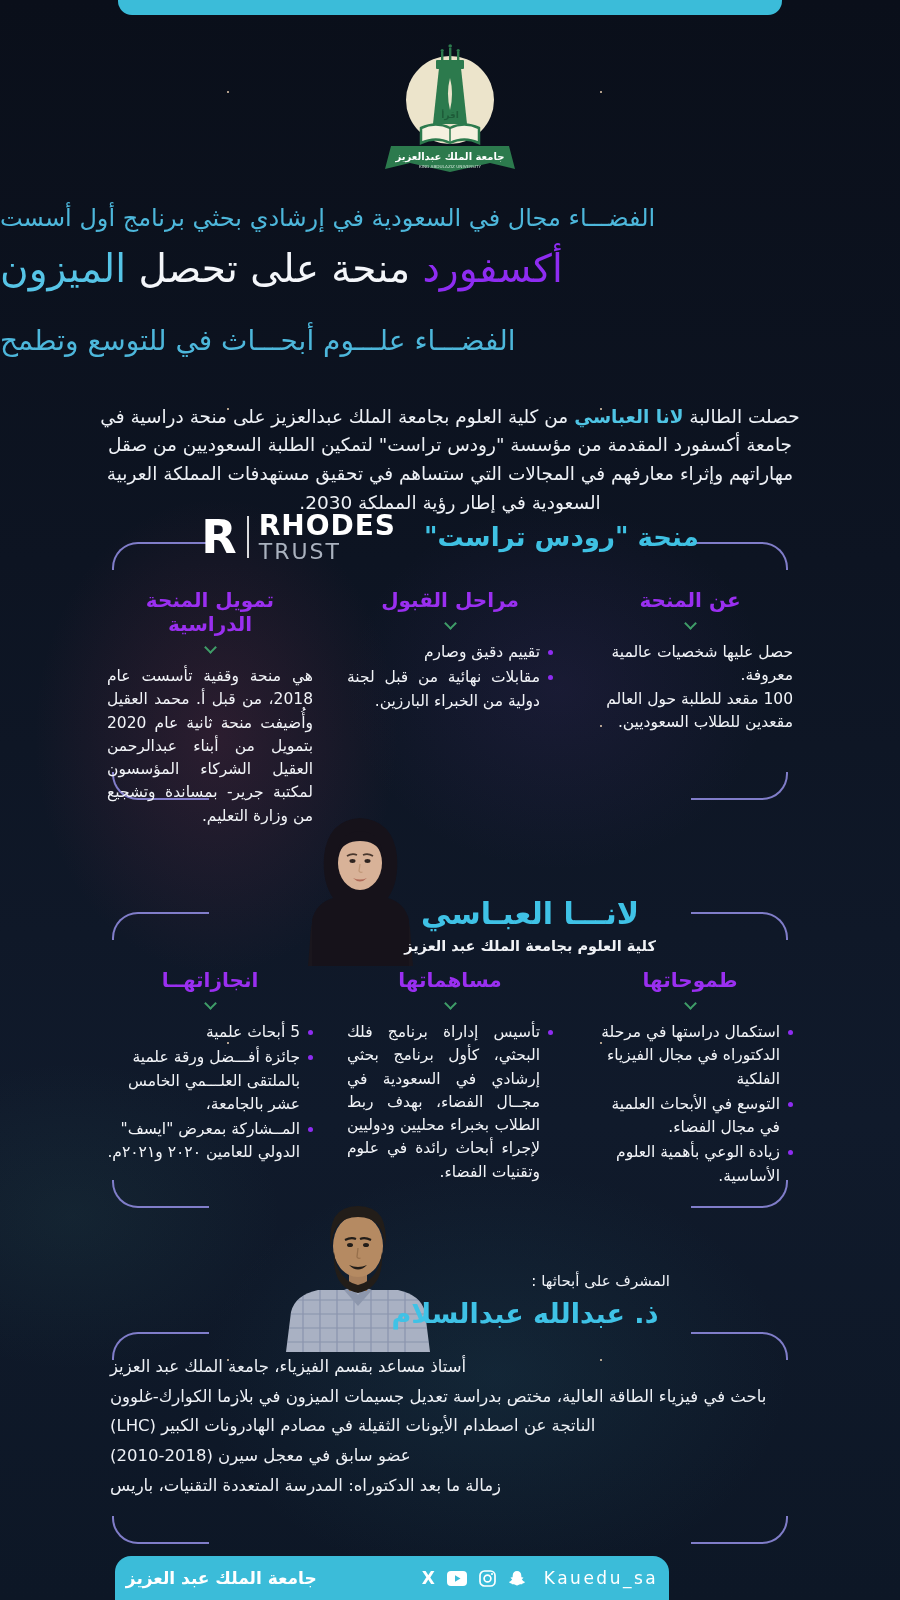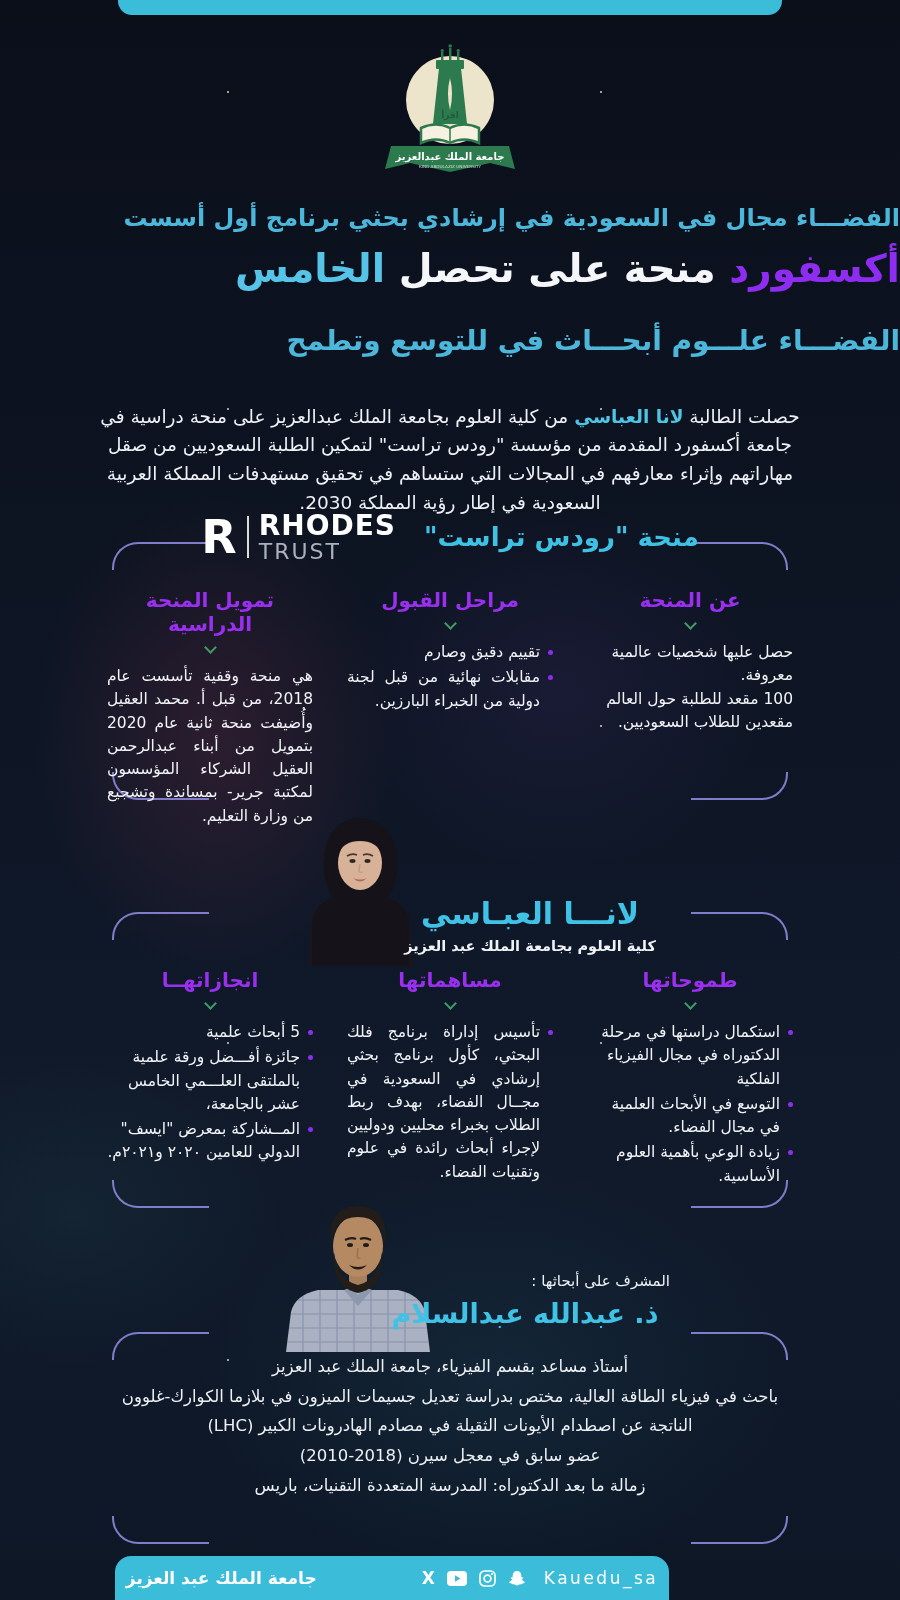--- a/index.html
+++ b/index.html
@@ -22,21 +22,21 @@
       radial-gradient(1.6px 1.6px at 228px 92px,rgba(255,225,190,.85) 50%,transparent 51%),
       radial-gradient(1px 1px at 320px 214px,rgba(200,220,255,.6) 50%,transparent 51%),
       radial-gradient(1.2px 1.2px at 72px 262px,rgba(255,255,255,.5) 50%,transparent 51%),
       radial-gradient(1px 1px at 262px 292px,rgba(255,255,255,.45) 50%,transparent 51%);
     background-size:373px 317px;
   }
   .top-tab{position:absolute;top:0;left:118px;width:664px;height:15px;background:#3bbcd9;
     border-radius:0 0 14px 14px;}
   .emblem{position:absolute;top:38px;left:50%;transform:translateX(-50%);}
 
-  .h-line{position:absolute;left:0;width:100%;text-align:right;direction:rtl;font-weight:bold;}
+  .h-line{position:absolute;left:0;width:100%;text-align:left;direction:rtl;font-weight:normal;}
   .h1{top:204px;font-size:24px;color:#4db7db;}
   .h2{top:246px;font-size:39px;}
   .h2 .w-name{color:#56c4e6;}
   .h2 .w-mid{color:#f4f6fa;}
   .h2 .w-oxford{color:#8e2cf1;}
   .h3{top:324px;font-size:28px;color:#4db7db;}
 
   .intro{position:absolute;top:384px;left:90px;width:720px;direction:rtl;text-align:center;
     font-size:18.5px;line-height:1.55;color:#eef1f6;font-weight:500;}
   .intro .hl{color:#4fc4e4;font-weight:bold;}
@@ -76,21 +76,21 @@
   .abd-photo{top:1196px;left:258px;}
 
   .lana-head{position:absolute;top:896px;left:380px;width:300px;text-align:center;direction:rtl;}
   .lana-name{font-size:30px;font-weight:bold;color:#3fc2e6;}
   .lana-sub{font-size:14.5px;font-weight:bold;color:#f0f2f6;margin-top:7px;}
 
   .sup-head{position:absolute;top:1272px;left:380px;width:290px;direction:rtl;}
   .sup-label{font-size:15px;color:#eef1f6;text-align:right;}
   .sup-name{font-size:27px;font-weight:bold;color:#3fc2e6;text-align:center;margin-top:8px;}
 
-  .bio{position:absolute;top:1352px;left:110px;width:680px;direction:rtl;text-align:center;
+  .bio{position:absolute;top:1352px;left:110px;width:680px;direction:rtl;text-align:left;
     font-size:16.5px;line-height:1.8;color:#eef1f6;font-weight:500;}
 
   .footer-bar{position:absolute;top:1556px;left:115px;width:554px;height:44px;background:#3bbcd9;
     border-radius:16px 16px 0 0;display:flex;align-items:center;justify-content:center;gap:105px;direction:ltr;}
   .foot-uni{font-size:17px;font-weight:bold;color:#fff;direction:rtl;}
   .socials{display:flex;align-items:center;gap:12px;}
   .socials svg{display:block;}
   .xmark{font-size:17px;font-weight:bold;color:#fff;line-height:1;}
   .handle{font-size:17px;color:#fff;letter-spacing:2.5px;margin-left:6px;}
 </style>
@@ -124,21 +124,21 @@
       <path d="M46,90 Q61,83 75,90 Q89,83 104,90 L104,105 Q89,98 75,105 Q61,98 46,105 Z" fill="#f6f1e0" stroke="#2c7a4d" stroke-width="2.5"></path>
       <line x1="75" y1="90" x2="75" y2="105" stroke="#2c7a4d" stroke-width="1.5"></line>
 
       <path d="M16,108 L134,108 L140,131 L115,125 L75,134 L35,125 L10,131 Z" fill="#2c7a4d"></path>
       <text x="75" y="122" text-anchor="middle" font-size="10" font-weight="bold" fill="#ffffff" font-family="DejaVu Sans, sans-serif">جامعة الملك عبدالعزيز</text>
       <text x="75" y="130" text-anchor="middle" font-size="4.2" fill="#cfe3d6" font-family="DejaVu Sans, sans-serif">KING ABDULAZIZ UNIVERSITY</text>
     </svg>
   </div>
 
   <div class="h-line h1">الفضـــاء مجال في السعودية في إرشادي بحثي برنامج أول أسست</div>
-  <div class="h-line h2"><span class="w-oxford">أكسفورد</span> <span class="w-mid">منحة على تحصل</span> <span class="w-name">الخامس</span></div>
+  <div class="h-line h2"><span class="w-oxford">أكسفورد</span> <span class="w-mid">منحة على تحصل</span> <span class="w-name">الميزون</span></div>
   <div class="h-line h3">الفضـــاء علـــوم أبحـــاث في للتوسع وتطمح</div>
 
   <p class="intro"><span>حصلت الطالبة </span><span class="hl">لانا العباسي</span><span> من كلية العلوم بجامعة الملك عبدالعزيز على منحة دراسية في جامعة أكسفورد المقدمة من مؤسسة "رودس تراست" لتمكين الطلبة السعوديين من صقل مهاراتهم وإثراء معارفهم في المجالات التي ستساهم في تحقيق مستهدفات المملكة العربية السعودية في إطار رؤية المملكة 2030.</span></p>
 
   <div class="frame f1">
     <div class="c tl"></div>
       <div class="c tr"></div>
       <div class="c bl"></div>
       <div class="c br"></div>
   </div>

